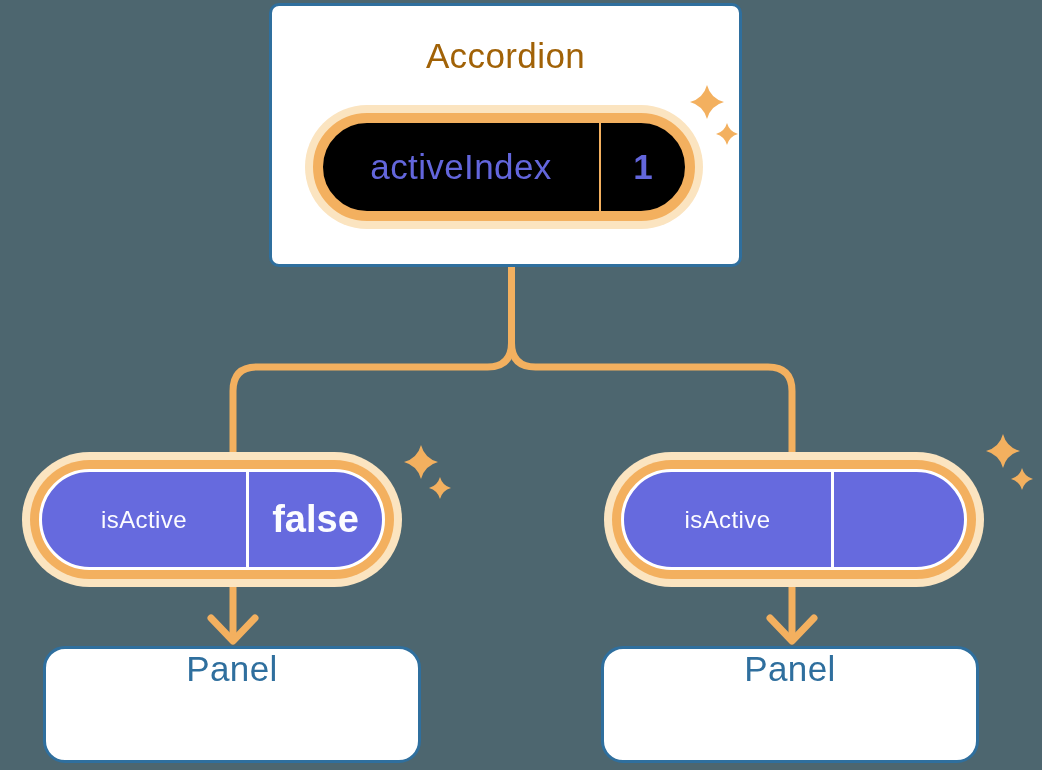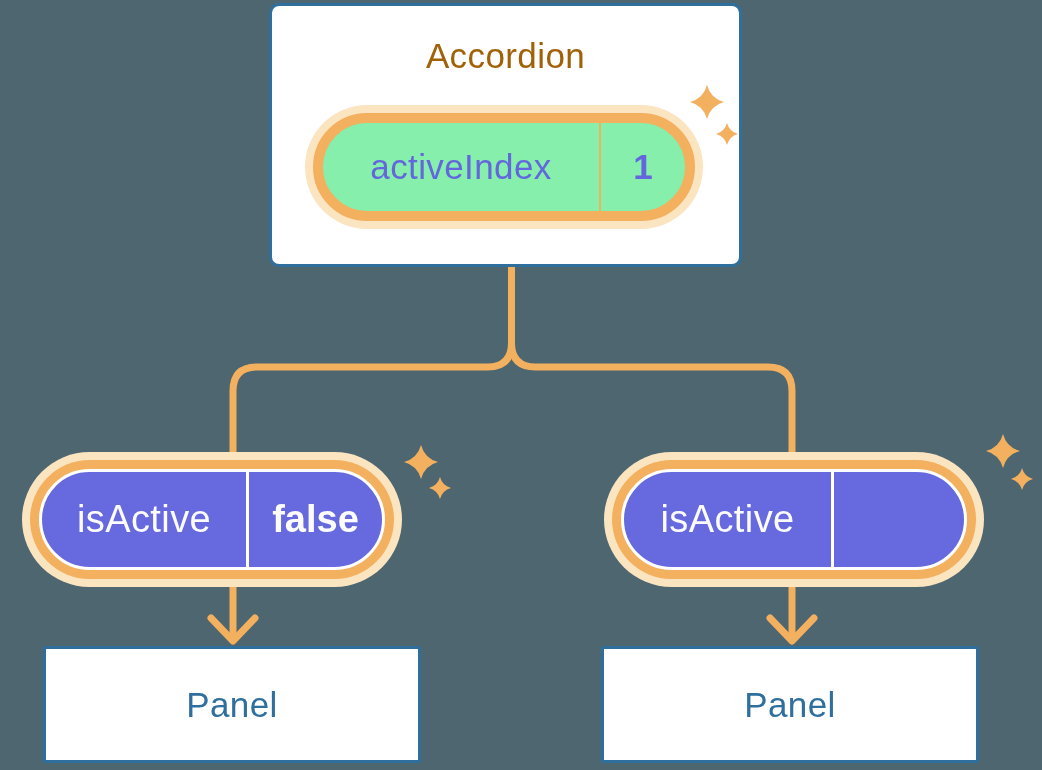--- a/index.html
+++ b/index.html
@@ -37,21 +37,21 @@
     line-height: 44px;
     letter-spacing: 0.4px;
     color: #a16207;
   }
 
   
   .state-pill {
     position: absolute;
     left: 313px; top: 113px;
     width: 382px; height: 108px;
-    background: #86efac;
+    background: #000000;
     border: 10px solid #F3B05F;
     border-radius: 60px;
     box-shadow: 0 0 0 8px #FBE4C0;
     display: flex;
     align-items: stretch;
     z-index: 3;
   }
   .state-pill .pill-label {
     width: 276px;
     display: flex; align-items: center; justify-content: center;
@@ -75,42 +75,42 @@
     border-radius: 60px;
     box-shadow: 0 0 0 9px #F3B05F, 0 0 0 17px #FBE4C0;
     display: flex;
     align-items: stretch;
     z-index: 3;
   }
   .prop-left  { left: 39px;  top: 469px; }
   .prop-right { left: 621px; top: 469px; }
   .prop-pill .pill-label {
     display: flex; align-items: center; justify-content: center;
-    font-size: 38px; letter-spacing: 0.4px;
+    font-size: 24px; letter-spacing: 0.4px;
     color: #FCFCFF;
     text-align: center;
   }
   .prop-left  .pill-label { width: 204px; }
   .prop-right .pill-label { width: 207px; }
   .prop-pill .pill-divider { width: 3px; background: #FFFFFF; }
   .prop-pill .pill-value {
     flex: 1;
     display: flex; align-items: center; justify-content: center;
     font-size: 38px; font-weight: 700;
     color: #FCFCFF;
   }
 
   
   .panel-card {
     position: absolute;
     width: 378px; height: 117px;
     background: #FFFFFF;
     border: 3px solid #2F6F9E;
-    border-radius: 2px;
-    display: flex; align-items: center; justify-content: center;
+    border-radius: 22px;
+    display: flex; align-items: flex-start; justify-content: center;
     font-size: 35px; letter-spacing: 0.4px;
     color: #2F6F9E;
     z-index: 2;
   }
   .panel-left  { left: 43px;  top: 646px; }
   .panel-right { left: 601px; top: 646px; }
 
   
   .sparkle { position: absolute; z-index: 4; }
   .sparkle path { fill: #F3B05F; }

